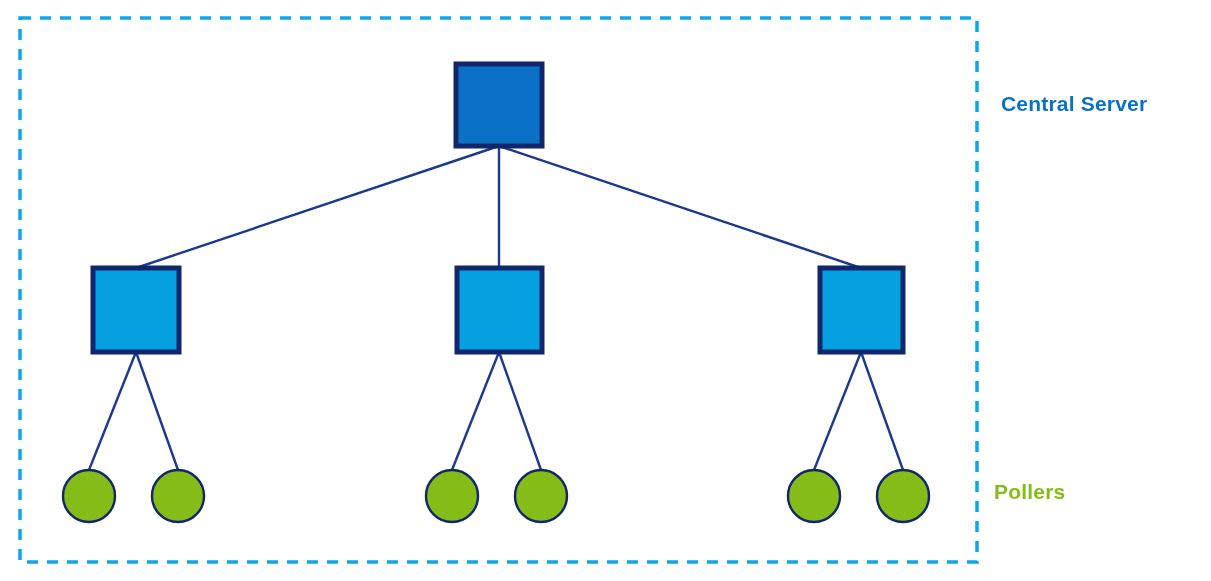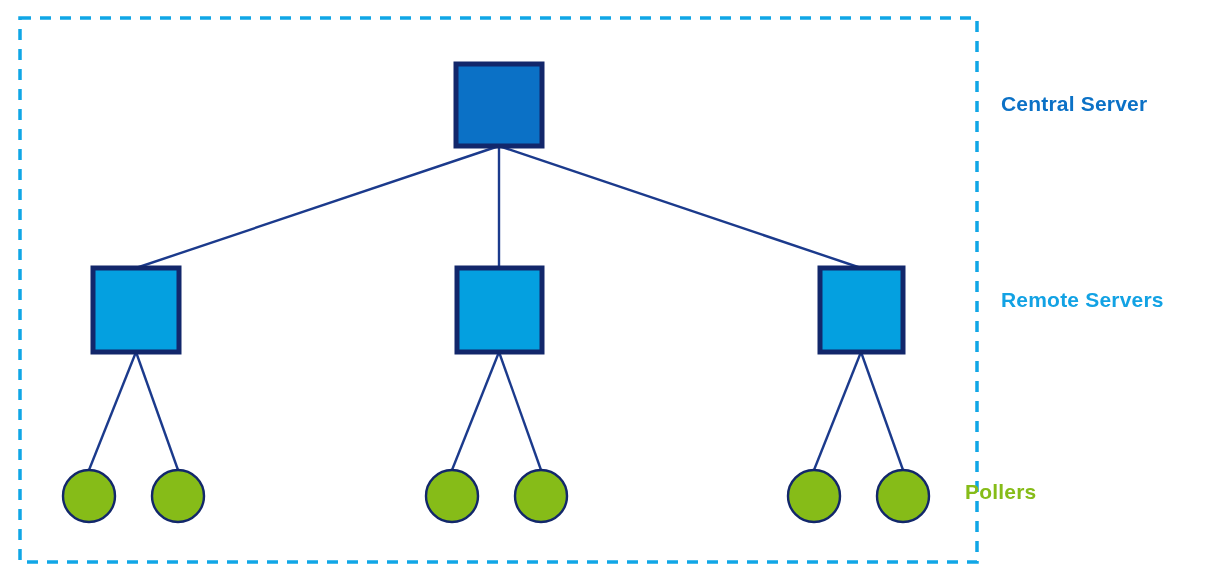--- a/index.html
+++ b/index.html
@@ -38,21 +38,21 @@
     left: 1001px;
     top: 92px;
     color: #0b71c6;
   }
   #label-remote {
     left: 1001px;
     top: 288px;
     color: #12a2e4;
   }
   #label-pollers {
-    left: 965px;
+    left: 994px;
     top: 480px;
     color: #86bc18;
   }
 </style>
 </head>
 <body>
 
 <div id="canvas">
 
   <svg class="diagram-svg" viewBox="0 0 1211 581" xmlns="http://www.w3.org/2000/svg">
@@ -89,17 +89,16 @@
       <circle cx="178" cy="496" r="26" fill="#86bc18" stroke="#12276b" stroke-width="2.4"></circle>
       <circle cx="452" cy="496" r="26" fill="#86bc18" stroke="#12276b" stroke-width="2.4"></circle>
       <circle cx="541" cy="496" r="26" fill="#86bc18" stroke="#12276b" stroke-width="2.4"></circle>
       <circle cx="814" cy="496" r="26" fill="#86bc18" stroke="#12276b" stroke-width="2.4"></circle>
       <circle cx="903" cy="496" r="26" fill="#86bc18" stroke="#12276b" stroke-width="2.4"></circle>
     </g>
   </svg>
 
   <div class="tier-label" id="label-central">Central Server</div>
 
-  <div class="tier-label" id="label-remote">Remote Servers</div>
 
   <div class="tier-label" id="label-pollers">Pollers</div>
 
 </div>
 
 </body></html>

